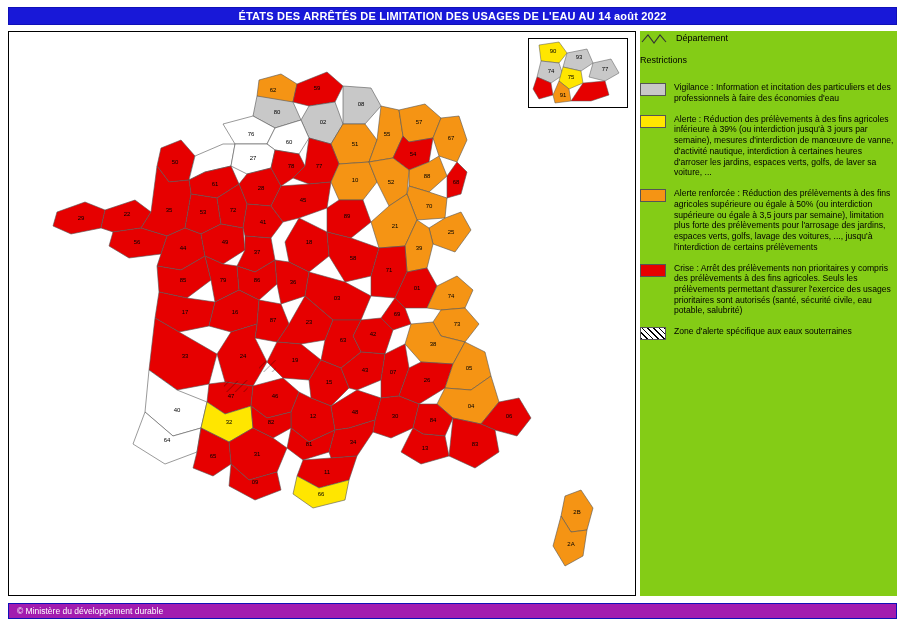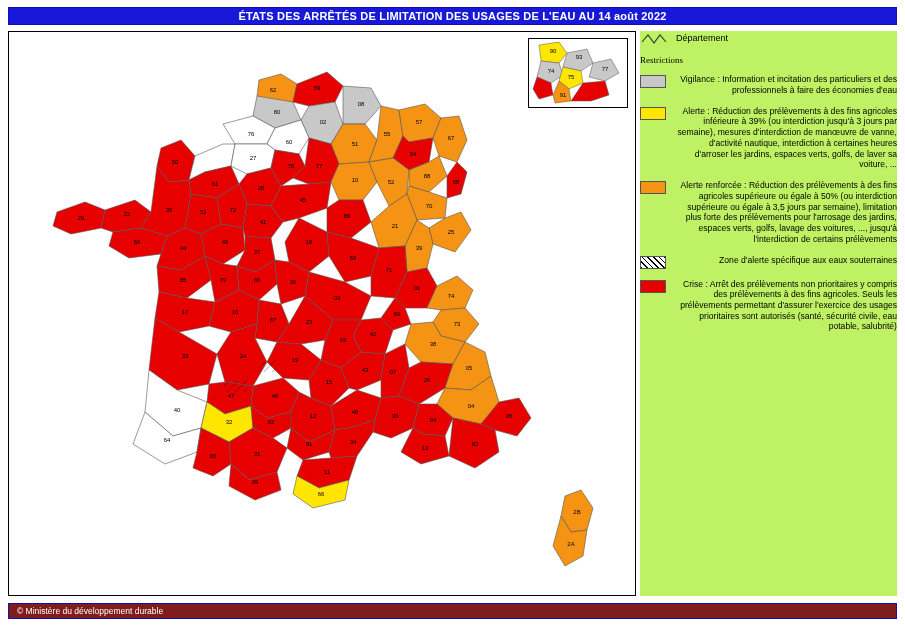--- a/index.html
+++ b/index.html
@@ -40,21 +40,21 @@
     text-align: left;
     box-sizing: border-box;
   }
   
   .footer-bar {
     position: absolute;
     left: 8px;
     top: 603px;
     width: 889px;
     height: 16px;
-    background: #7f1d1d;
+    background: #a21caf;
     border: 1px solid #1010b8;
     color: #ffffff;
     font-size: 8.5px;
     display: flex;
     align-items: center;
     box-sizing: border-box;
     padding: 0 8px;
   }
   .footer-left { flex: 1; text-align: left; }
   .footer-right { flex: 1; text-align: right; }
@@ -89,21 +89,21 @@
     box-sizing: border-box;
     overflow: hidden;
   }
   
   .legend-panel {
     position: absolute;
     left: 640px;
     top: 31px;
     width: 257px;
     height: 565px;
-    background: #bef264;
+    background: #84cc16;
     box-sizing: border-box;
     font-size: 8.6px;
     color: #000000;
     line-height: 1.25;
   }
   .legend-row {
     display: flex;
     align-items: flex-start;
     margin-bottom: 4px;
   }
@@ -112,24 +112,23 @@
     width: 26px;
     height: 13px;
     margin-right: 8px;
     margin-top: 2px;
     border: 1px solid #555;
     box-sizing: border-box;
   }
   .legend-text { flex: 1 1 auto; padding-top: 1px; }
   .legend-heading {
     font-size: 9px;
-    margin: 6px 0 7px 0;
-    font-family: Liberation Serif, serif;
-  }
-  .legend-block { margin-bottom: 9px; text-align: right; }
+    margin: 6px 0 15px 0;
+  }
+  .legend-block { margin-bottom: 9px; }
   .dept-row { margin-bottom: 8px; display: flex; align-items: center; }
   .dept-label { padding-left: 8px; font-size: 9px; }
 
   
   .swatch-hatch {
     background-color: #ffffff;
     background-image: repeating-linear-gradient(
       45deg,
       #000 0px, #000 1px,
       #ffffff 1px, #ffffff 4px
@@ -482,31 +481,31 @@
 
     <div class="legend-block">
       <div class="legend-row">
         <span class="legend-swatch" style="background:#f59414"></span>
         <span class="legend-text">Alerte renforcée : Réduction des prélèvements à des fins agricoles supérieure ou égale à 50% (ou interdiction supérieure ou égale à 3,5 jours par semaine), limitation plus forte des prélèvements pour l'arrosage des jardins, espaces verts, golfs, lavage des voitures, ..., jusqu'à l'interdiction de certains prélèvements</span>
       </div>
     </div>
 
     <div class="legend-block">
       <div class="legend-row">
+        <span class="legend-swatch" style="background:#e60000"></span>
+        <span class="legend-text">Crise : Arrêt des prélèvements non prioritaires y compris des prélèvements à des fins agricoles. Seuls les prélèvements permettant d'assurer l'exercice des usages prioritaires sont autorisés (santé, sécurité civile, eau potable, salubrité)</span>
+      </div>
+    </div>
+
+    <div class="legend-block">
+      <div class="legend-row">
         <span class="legend-swatch swatch-hatch"></span>
         <span class="legend-text">Zone d'alerte spécifique aux eaux souterraines</span>
       </div>
     </div>
 
-    <div class="legend-block">
-      <div class="legend-row">
-        <span class="legend-swatch" style="background:#e60000"></span>
-        <span class="legend-text">Crise : Arrêt des prélèvements non prioritaires y compris des prélèvements à des fins agricoles. Seuls les prélèvements permettant d'assurer l'exercice des usages prioritaires sont autorisés (santé, sécurité civile, eau potable, salubrité)</span>
-      </div>
-    </div>
-
   </div>
 
   <div class="footer-bar">
     <span class="footer-left">© Ministère du développement durable</span>
   </div>
 
 </div>
 
 </body></html>

